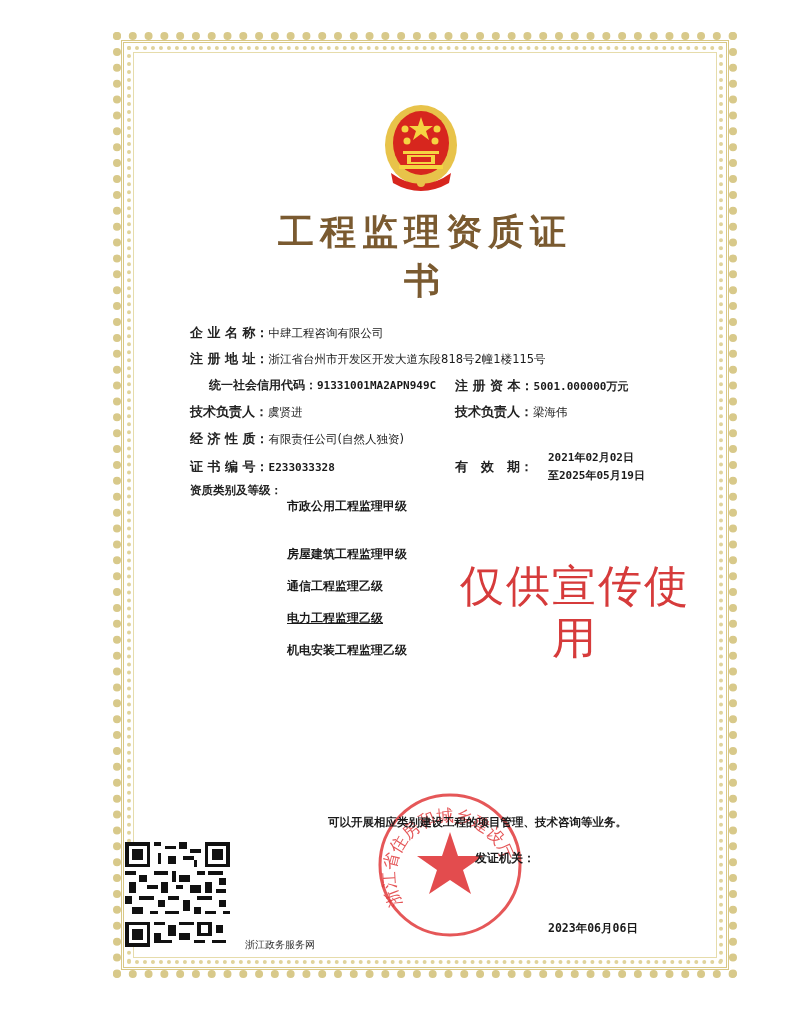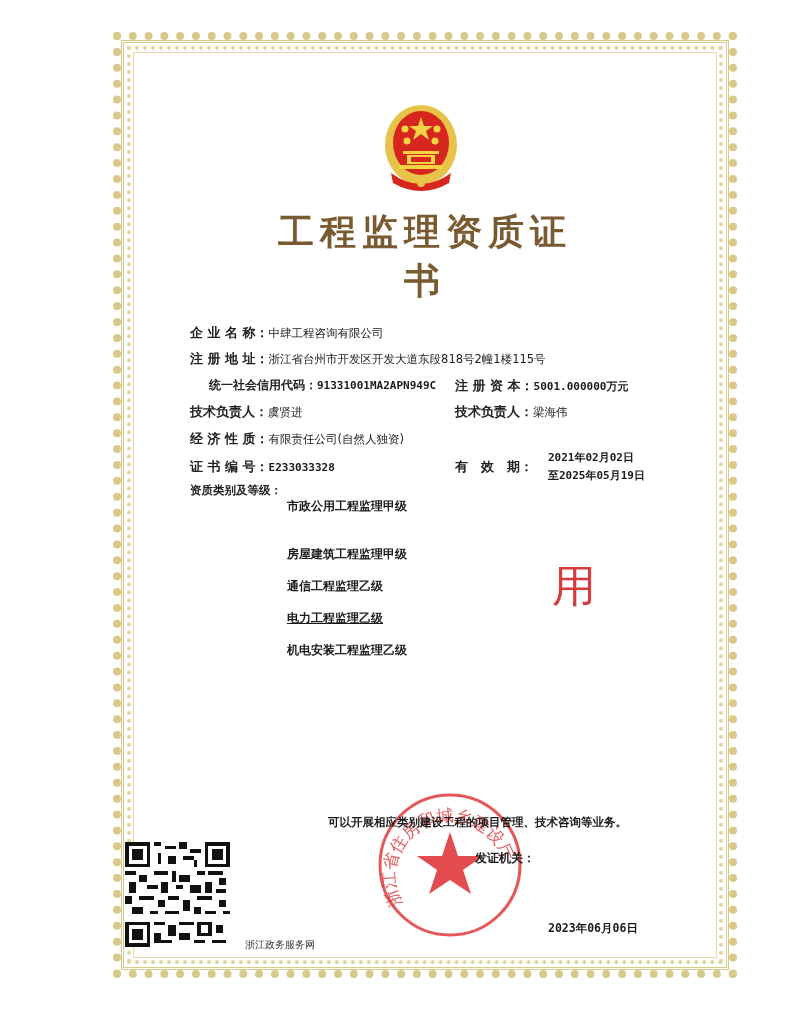--- a/index.html
+++ b/index.html
@@ -99,20 +99,21 @@
   <span class="lbl" style="font-size:11.5px;">资质类别及等级：</span>
 </div>
 
 <div class="qual" style="top:498px;">市政公用工程监理甲级</div>
 <div class="qual" style="top:546px;">房屋建筑工程监理甲级</div>
 <div class="qual" style="top:578px;">通信工程监理乙级</div>
 <div class="qual" style="top:610px;text-decoration:underline;">电力工程监理乙级</div>
 <div class="qual" style="top:642px;">机电安装工程监理乙级</div>
 
 <div class="watermark">
+  <div>仅供宣传使</div>
   <div>用</div>
 </div>
 
 <svg class="seal" viewBox="0 0 150 150">
   <defs>
     <path id="sealArc" d="M 30 118 A 55 55 0 1 1 120 118"></path>
   </defs>
   <circle cx="75" cy="75" r="70" fill="none" stroke="#e0393b" stroke-width="3" opacity="0.85"></circle>
   <text font-size="17" fill="#e0393b" opacity="0.85" font-family="DejaVu Serif, serif">
     <textPath href="#sealArc" startOffset="2%">浙江省住房和城乡建设厅</textPath>

